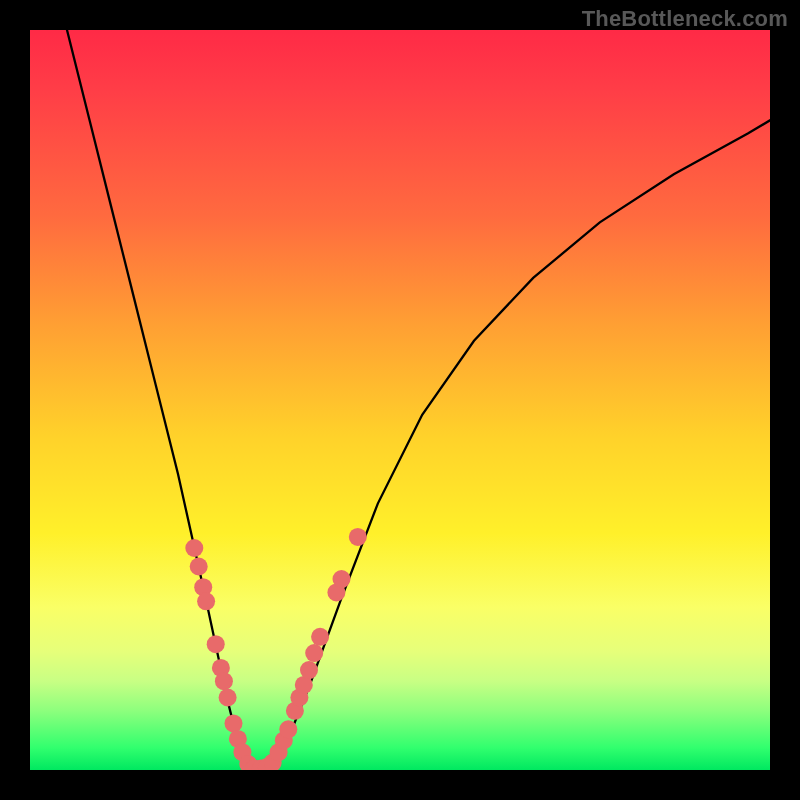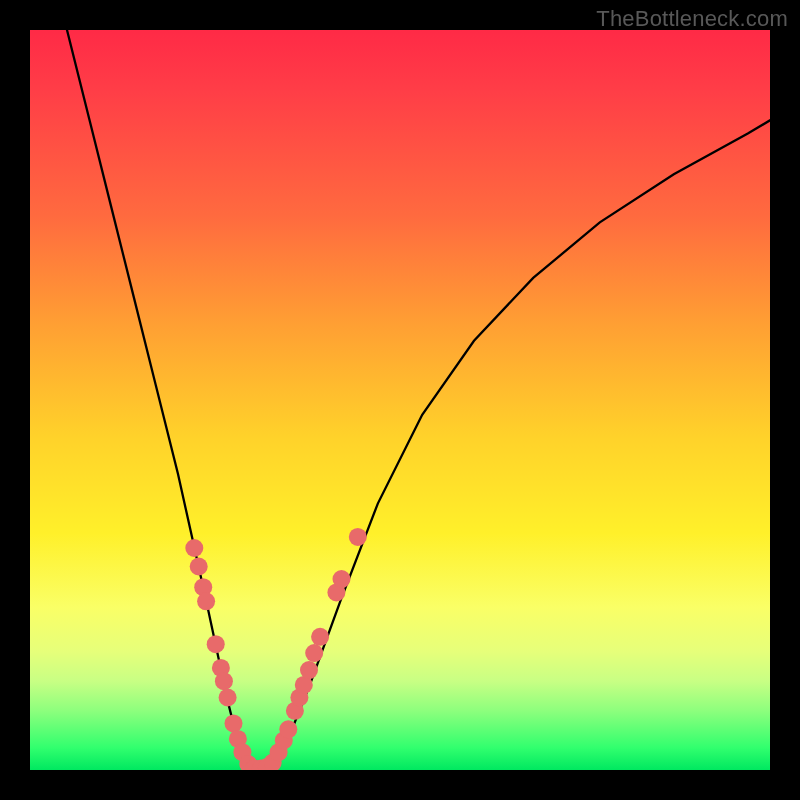--- a/index.html
+++ b/index.html
@@ -55,21 +55,21 @@
     stroke-linecap: round;
   }
   .watermark {
     position: absolute;
     top: 6px;
     right: 12px;
     color: #585858;
     font-size: 22px;
     letter-spacing: 0.2px;
     pointer-events: none;
-    font-weight: 400;
+    font-weight: 700;
   }
   .dot {
     fill: #e86a6a;
     stroke: none;
   }
 </style>
 </head>
 <body>
 
 <div class="frame">

